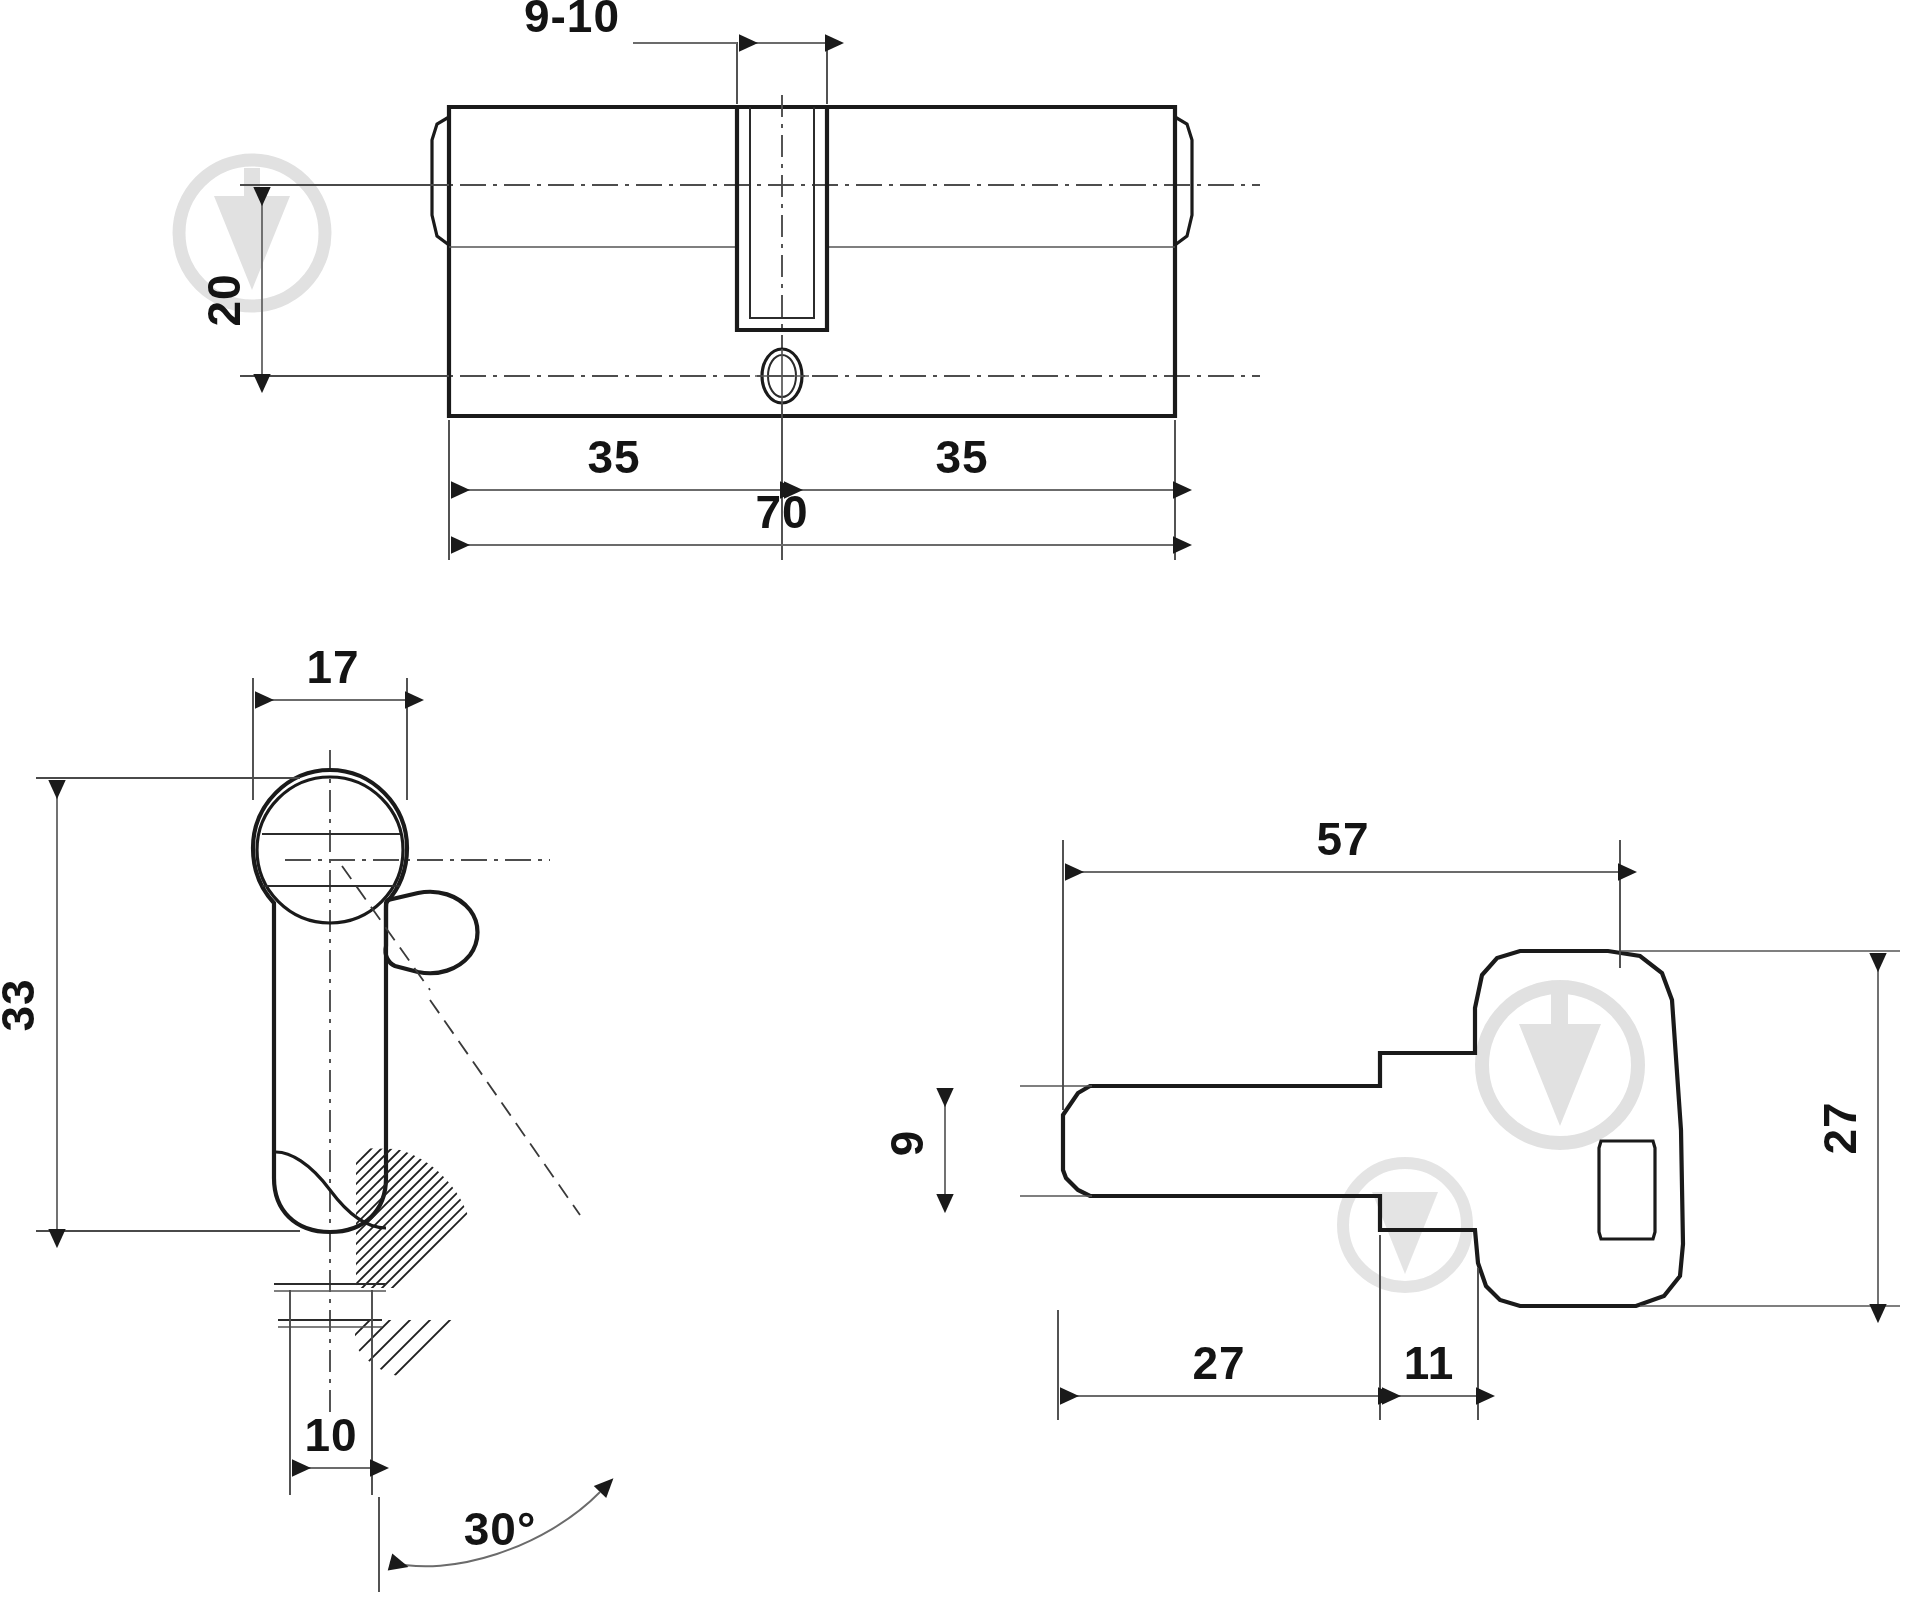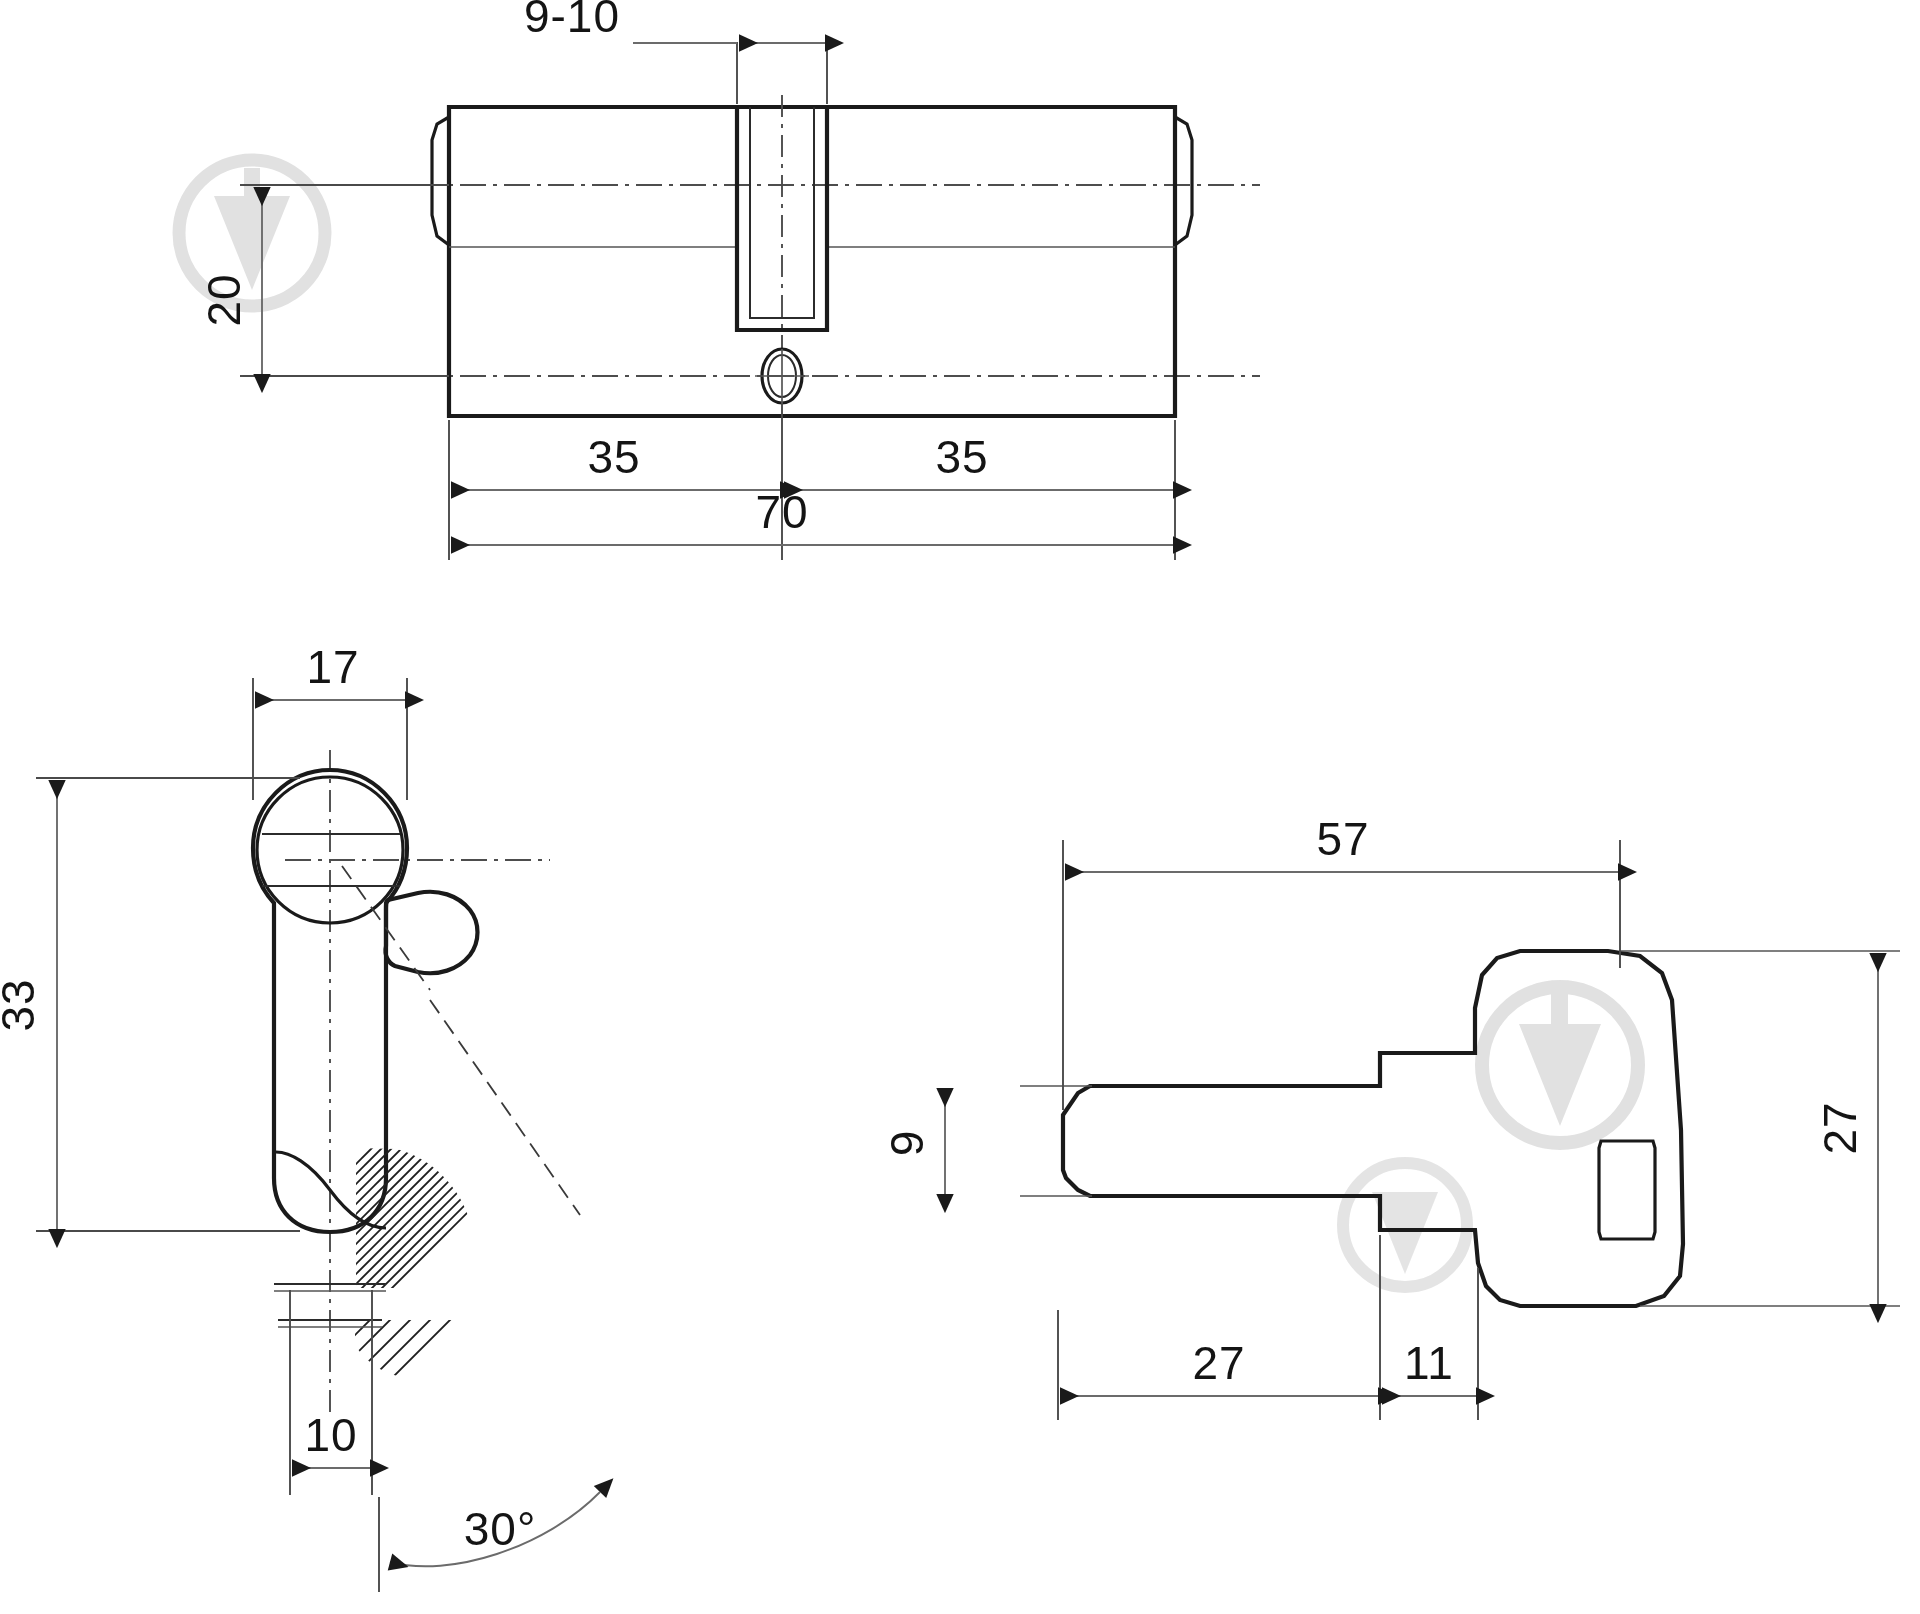--- a/index.html
+++ b/index.html
@@ -13,20 +13,21 @@
     height: 1614px;
     font-family: "Liberation Sans", sans-serif;
     overflow: hidden;
     position: relative;
   }
   #drawing-root {
     position: absolute;
     left: 0; top: 0;
     width: 1920px;
     height: 1238px;
+    font-weight: bold;
   }
   svg.sheet {
     display: block;
     width: 1920px;
     height: 1614px;
     background: #ffffff;
   }
   .outline     { fill: none; stroke: #1a1a1a; stroke-width: 4.2; stroke-linejoin: miter; }
   .outline-med { fill: none; stroke: #1a1a1a; stroke-width: 3.2; }
   .outline-thin{ fill: none; stroke: #2b2b2b; stroke-width: 2.0; }

